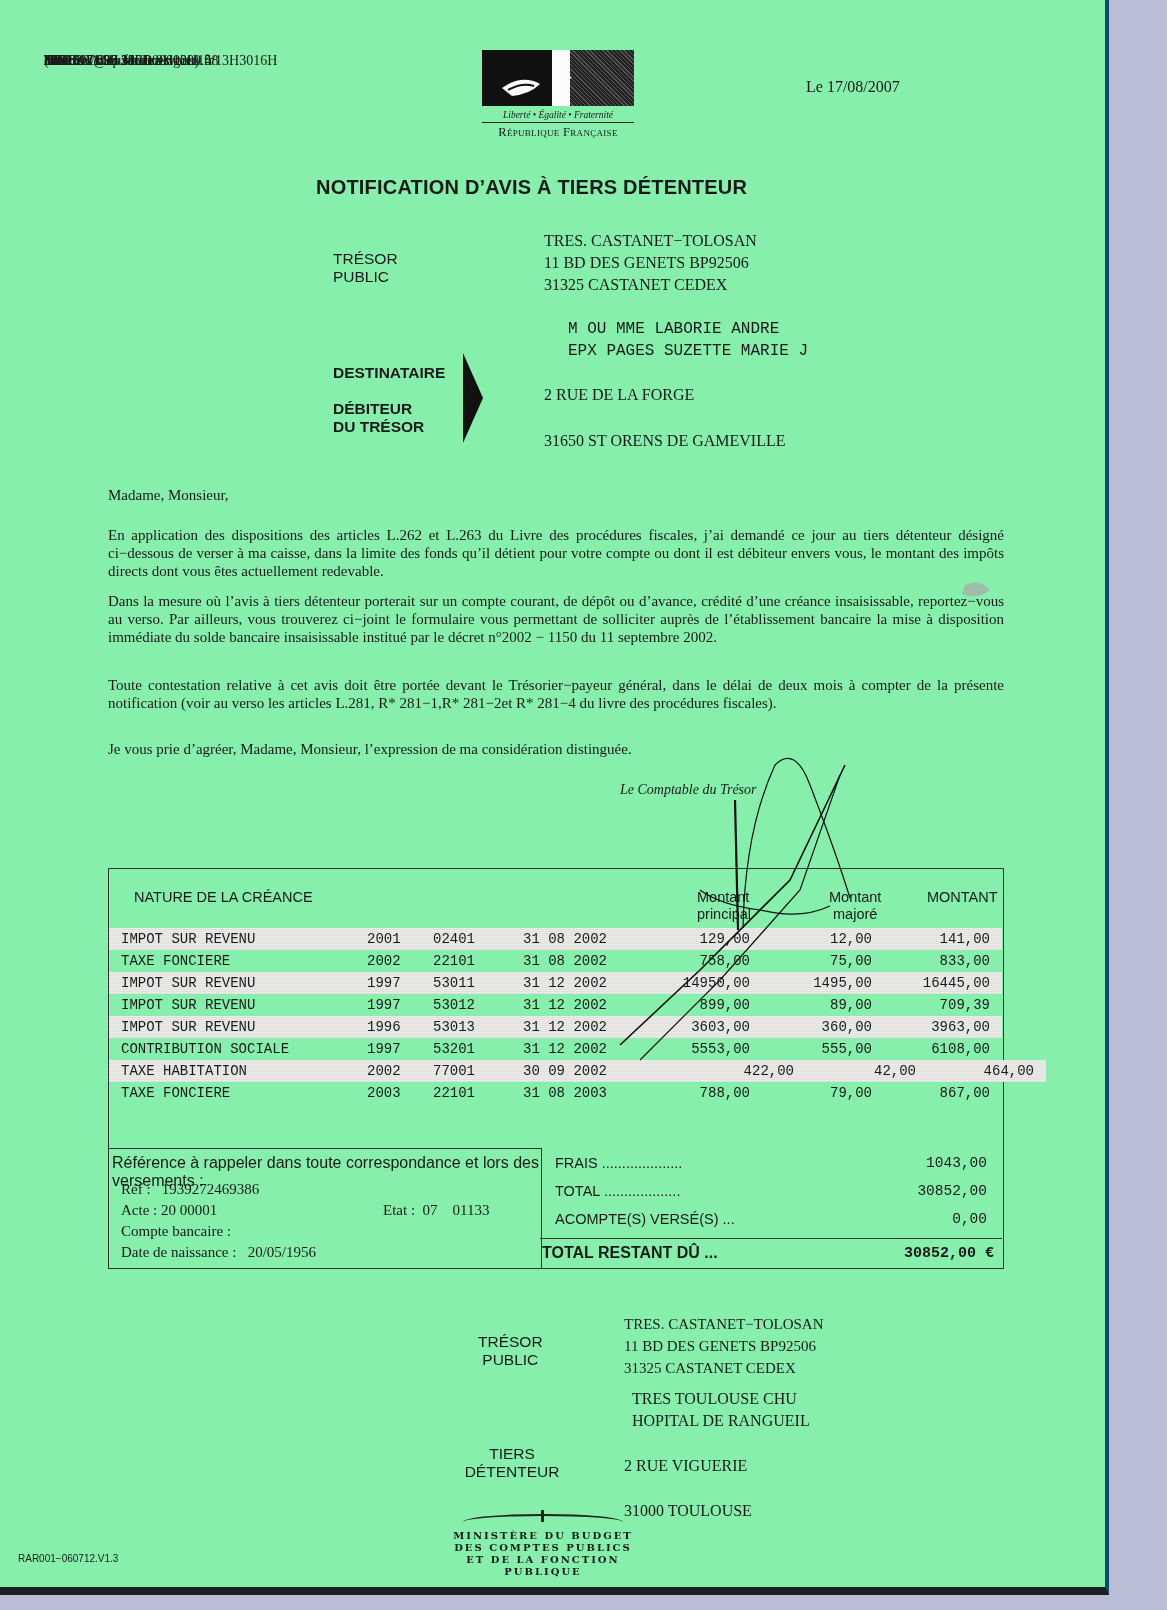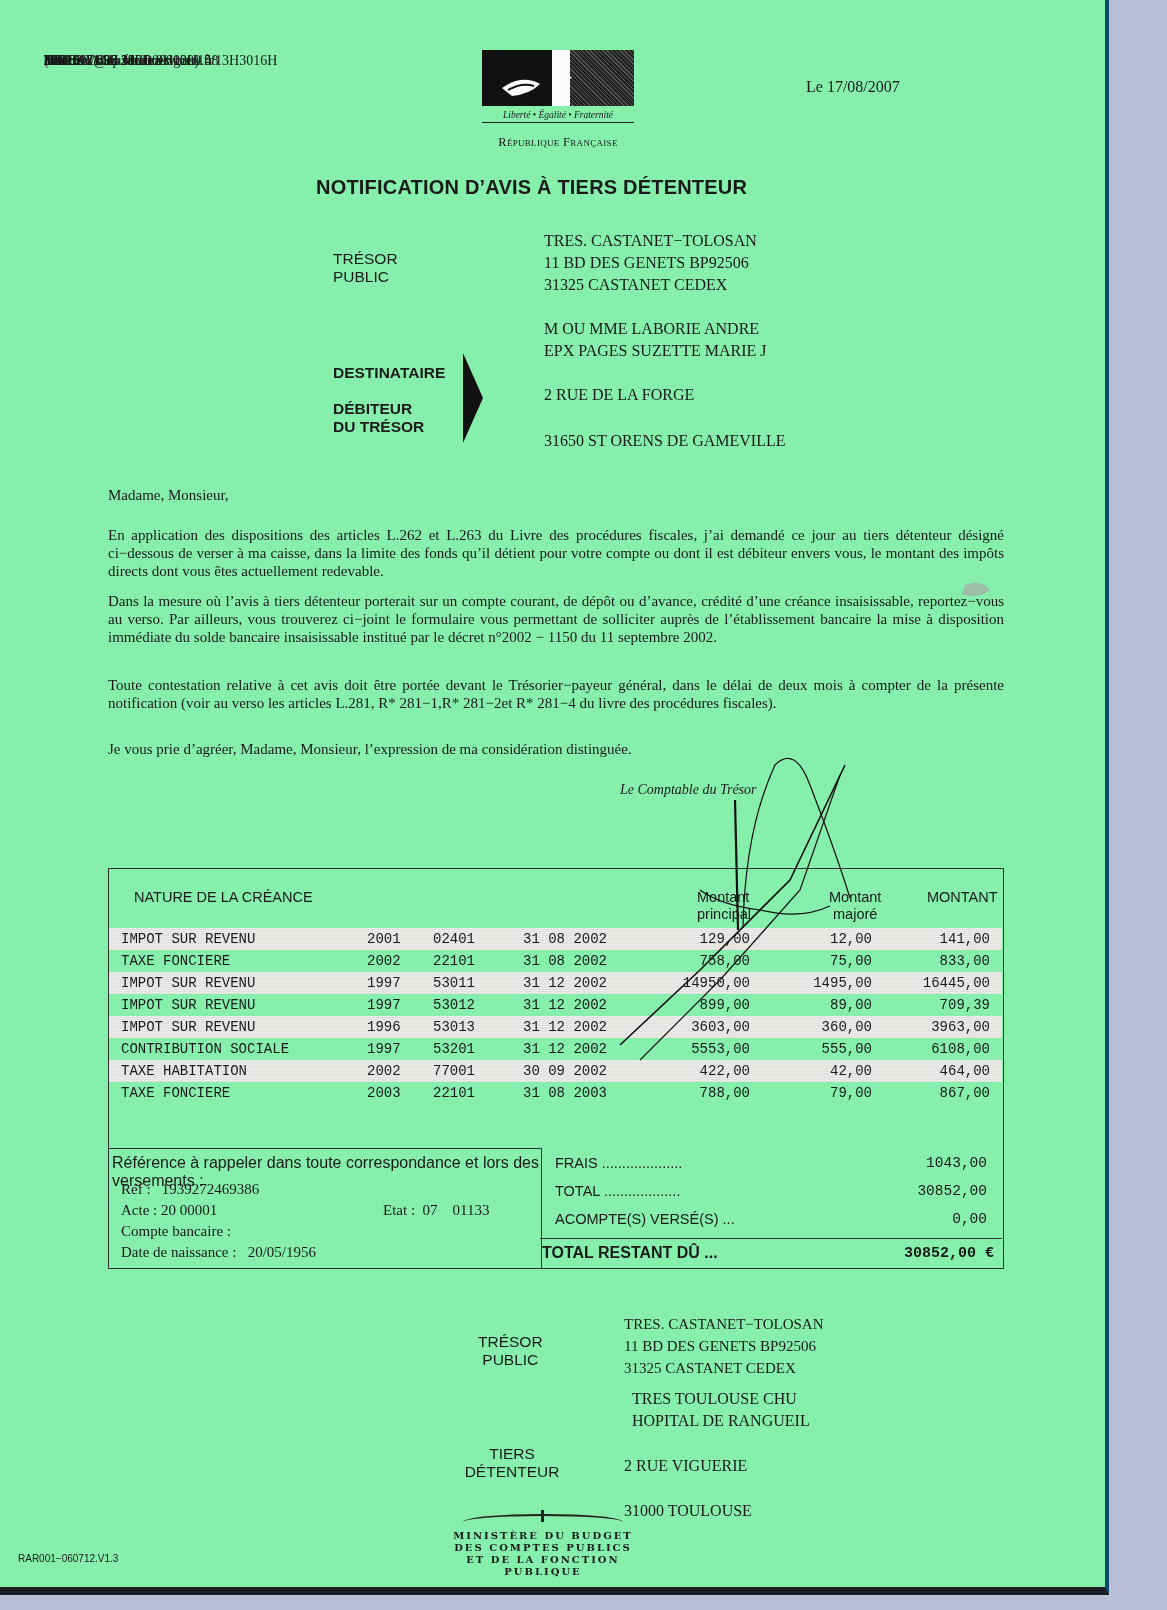--- a/index.html
+++ b/index.html
@@ -22,21 +22,21 @@
   .contact .row { white-space:nowrap; }
 
   
   .logo { left:482px; top:50px; width:155px; }
   .logo .flag { width:152px; height:56px; position:relative; }
   .logo .flag .l { position:absolute; left:0; top:0; width:70px; height:56px; background:#111; }
   .logo .flag .r { position:absolute; left:88px; top:0; width:64px; height:56px; background:#333;
     background-image:repeating-linear-gradient(45deg,#222 0 2px,#555 2px 3px); }
   .logo .flag .face { position:absolute; left:70px; top:0; width:22px; height:56px; background:#fbfbf9; }
   .logo .motto { font-size:9.5px; font-style:italic; margin-top:4px; border-bottom:1.5px solid #222; padding-bottom:2px; width:152px; text-align:center; }
-  .logo .rf { font-size:12.5px; text-align:center; width:152px; margin-top:12px; letter-spacing:0.3px; font-variant:small-caps; }
+  .logo .rf { font-size:12.5px; text-align:center; width:152px; margin-top:2px; letter-spacing:0.3px; font-variant:small-caps; }
 
   .date { left:806px; top:78px; font-size:16px; }
   .title { left:316px; top:176px; font-size:20px; font-weight:bold; letter-spacing:0.2px; }
 
   .tp-label { font-size:15.5px; line-height:18px; }
   .addr { font-size:16px; line-height:22px; }
   .bold-lbl { font-size:15.5px; font-weight:bold; line-height:18px; }
 
   .arrow { left:463px; top:353px; width:0; height:0; border-top:45px solid transparent; border-bottom:45px solid transparent; border-left:20px solid #111; }
 
@@ -110,21 +110,21 @@
     <div>11 BD DES GENETS BP92506</div>
     <div>31325 CASTANET CEDEX</div>
   </div>
 
   <div class="abs bold-lbl sans" style="left:333px; top:364px;">DESTINATAIRE</div>
   <div class="abs bold-lbl sans" style="left:333px; top:400px;">
     <div>DÉBITEUR</div>
     <div>DU TRÉSOR</div>
   </div>
   <div class="abs arrow"></div>
-  <div class="abs addr serif" style="left:544px; top:318px;">
+  <div class="abs addr serif" style="left:568px; top:318px;font-family:Liberation Mono, monospace;">
     <div>M OU MME LABORIE ANDRE</div>
     <div>EPX PAGES SUZETTE MARIE J</div>
   </div>
   <div class="abs addr serif" style="left:544px; top:384px;">2 RUE DE LA FORGE</div>
   <div class="abs addr serif" style="left:544px; top:430px;">31650 ST ORENS DE GAMEVILLE</div>
 
   <div class="abs body-text serif" style="top:486px;">Madame, Monsieur,</div>
   <div class="abs body-text serif" style="top:526px;">En application des dispositions des articles L.262 et L.263 du Livre des procédures fiscales, j’ai demandé ce jour au tiers détenteur désigné ci−dessous de verser à ma caisse, dans la limite des fonds qu’il détient pour votre compte ou dont il est débiteur envers vous, le montant des impôts directs dont vous êtes actuellement redevable.</div>
   <div class="abs body-text serif" style="top:592px;">Dans la mesure où l’avis à tiers détenteur porterait sur un compte courant, de dépôt ou d’avance, crédité d’une créance insaisissable, reportez−vous au verso. Par ailleurs, vous trouverez ci−joint le formulaire vous permettant de solliciter auprès de l’établissement bancaire la mise à disposition immédiate du solde bancaire insaisissable institué par le décret n°2002 − 1150 du 11 septembre 2002.</div>
   <div class="abs body-text serif" style="top:676px;">Toute contestation relative à cet avis doit être portée devant le Trésorier−payeur général, dans le délai de deux mois à compter de la présente notification (voir au verso les articles L.281, R* 281−1,R* 281−2et R* 281−4 du livre des procédures fiscales).</div>
@@ -190,21 +190,21 @@
     </div>
     <div class="row mono" style="top:169px;">
       <span style="left:12px">CONTRIBUTION SOCIALE</span>
       <span style="left:258px">1997</span>
       <span style="left:324px">53201</span>
       <span style="left:414px">31 12 2002</span>
       <span class="num" style="right:252px">5553,00</span>
       <span class="num" style="right:130px">555,00</span>
       <span class="num" style="right:12px">6108,00</span>
     </div>
-    <div class="row mono shade" style="top:191px;">
+    <div class="row mono shade" style="top:191px;padding-left:44px;">
       <span style="left:12px">TAXE HABITATION</span>
       <span style="left:258px">2002</span>
       <span style="left:324px">77001</span>
       <span style="left:414px">30 09 2002</span>
       <span class="num" style="right:252px">422,00</span>
       <span class="num" style="right:130px">42,00</span>
       <span class="num" style="right:12px">464,00</span>
     </div>
     <div class="row mono" style="top:213px;">
       <span style="left:12px">TAXE FONCIERE</span>

